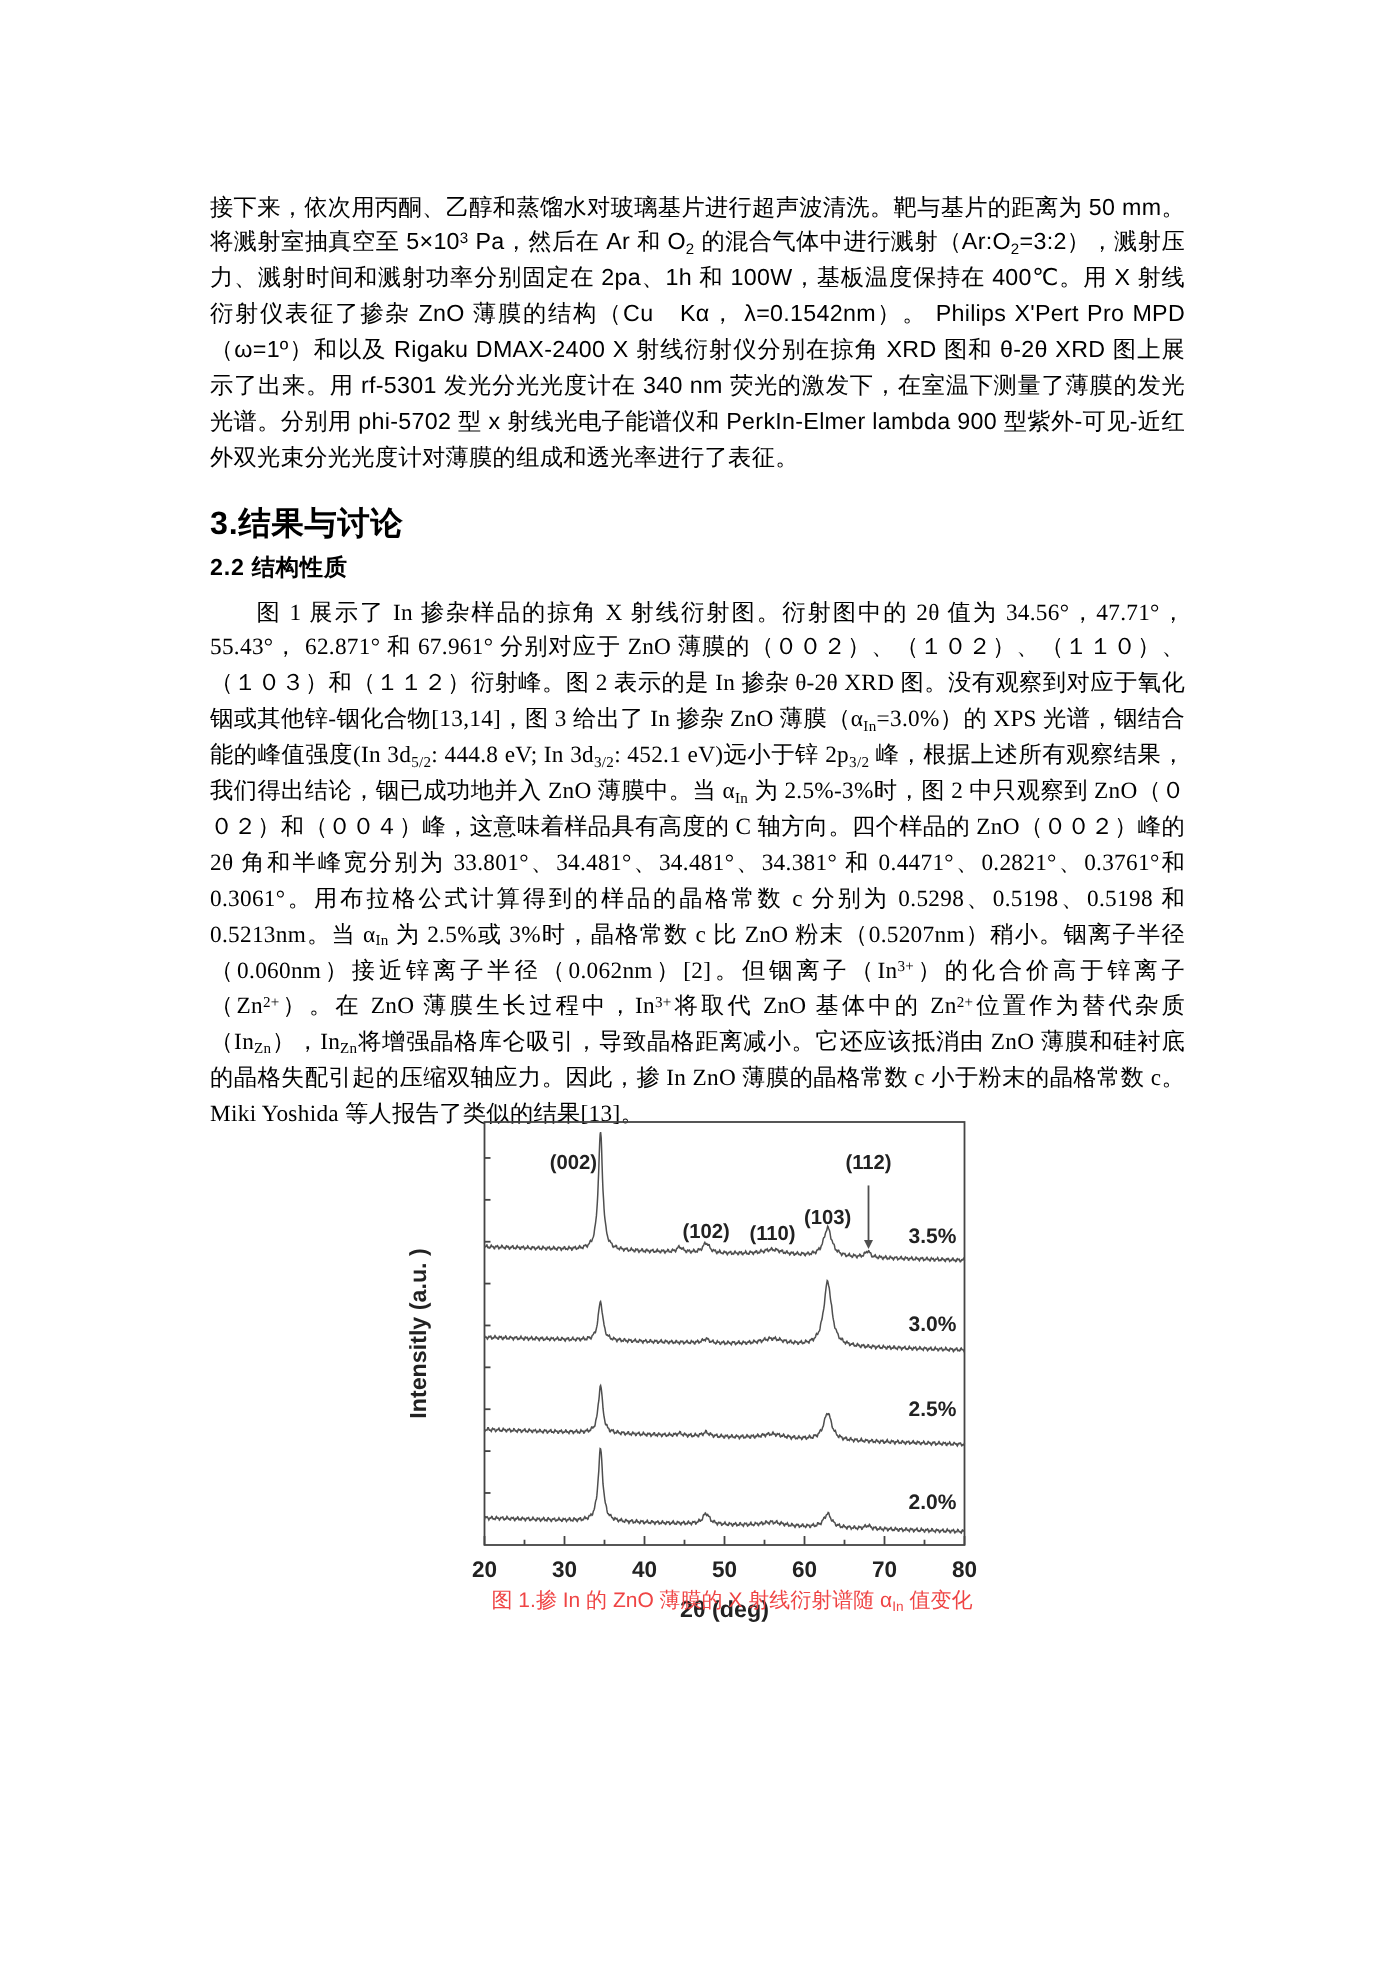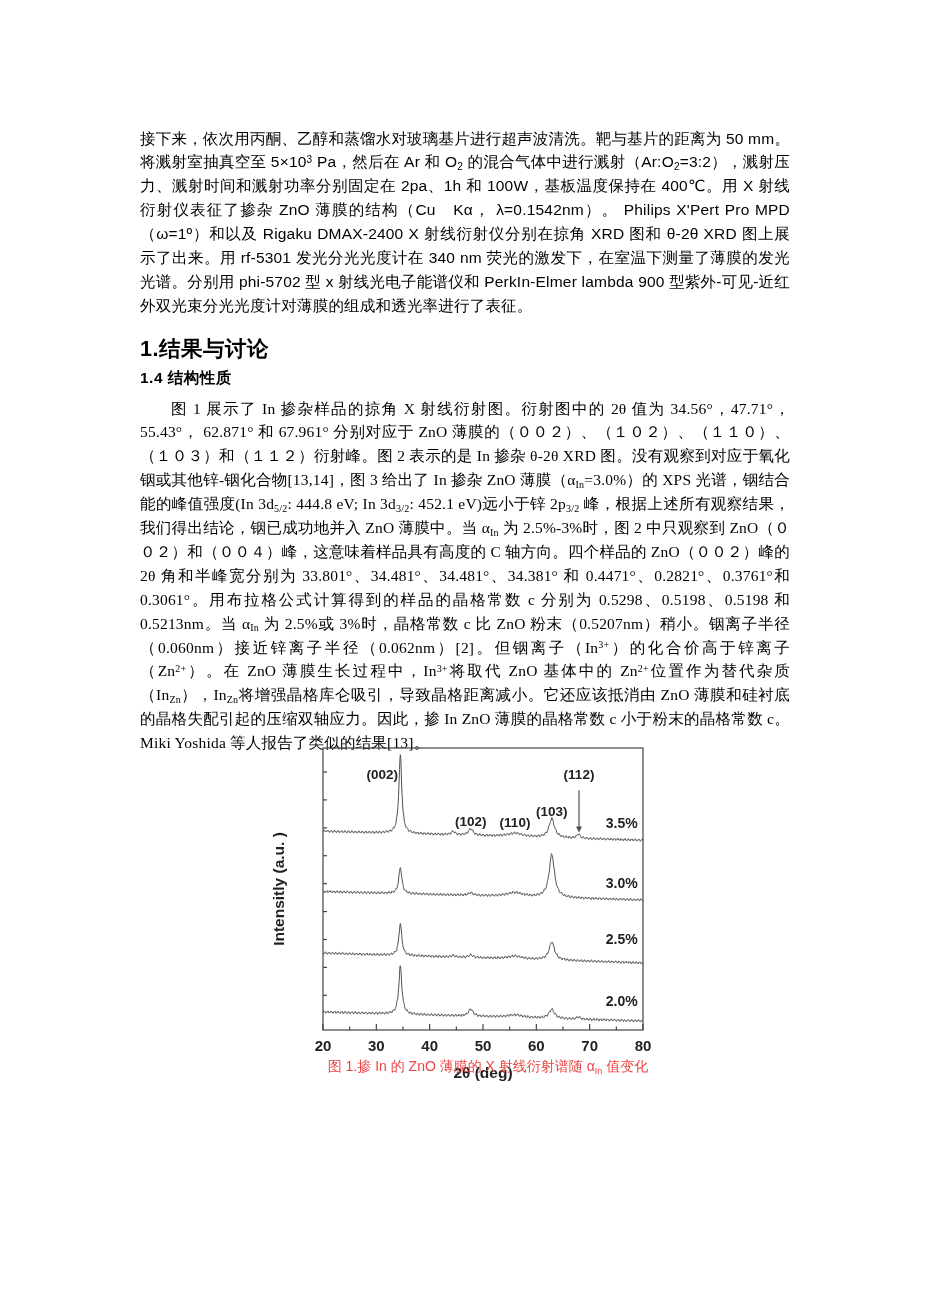--- a/index.html
+++ b/index.html
@@ -35,23 +35,23 @@
   svg text.serieslabel{font-size:14px;}
   svg text.axislabel{font-size:15.5px;}
 </style>
 </head>
 <body>
 
 <div class="page">
 
   <p class="para" id="intro-para">接下来，依次用丙酮、乙醇和蒸馏水对玻璃基片进行超声波清洗。靶与基片的距离为 50 mm。将溅射室抽真空至 5×10<sup>3</sup> Pa，然后在 Ar 和 O<sub>2</sub> 的混合气体中进行溅射（Ar:O<sub>2</sub>=3:2），溅射压力、溅射时间和溅射功率分别固定在 2pa、1h 和 100W，基板温度保持在 400℃。用 X 射线衍射仪表征了掺杂 ZnO 薄膜的结构（Cu　Kα， λ=0.1542nm）。 Philips X'Pert Pro MPD（ω=1º）和以及 Rigaku DMAX-2400 X 射线衍射仪分别在掠角 XRD 图和 θ-2θ XRD 图上展示了出来。用 rf-5301 发光分光光度计在 340 nm 荧光的激发下，在室温下测量了薄膜的发光光谱。分别用 phi-5702 型 x 射线光电子能谱仪和 PerkIn-Elmer lambda 900 型紫外-可见-近红外双光束分光光度计对薄膜的组成和透光率进行了表征。</p>
 
-  <h2 class="sec-heading">1.结果与讨论</h2>
+  <h2 class="sec-heading">3.结果与讨论</h2>
 
-  <h3 class="sub-heading">1.4 结构性质</h3>
+  <h3 class="sub-heading">2.2 结构性质</h3>
 
   <p class="para" id="body-para">图 1 展示了 In 掺杂样品的掠角 X 射线衍射图。衍射图中的 2θ 值为 34.56°，47.71°，55.43°， 62.871° 和 67.961° 分别对应于 ZnO 薄膜的（００２）、（１０２）、（１１０）、（１０３）和（１１２）衍射峰。图 2 表示的是 In 掺杂 θ-2θ XRD 图。没有观察到对应于氧化铟或其他锌-铟化合物[13,14]，图 3 给出了 In 掺杂 ZnO 薄膜（α<sub>In</sub>=3.0%）的 XPS 光谱，铟结合能的峰值强度(In 3d<sub>5/2</sub>: 444.8 eV; In 3d<sub>3/2</sub>: 452.1 eV)远小于锌 2p<sub>3/2</sub> 峰，根据上述所有观察结果，我们得出结论，铟已成功地并入 ZnO 薄膜中。当 α<sub>In</sub> 为 2.5%-3%时，图 2 中只观察到 ZnO（００２）和（００４）峰，这意味着样品具有高度的 C 轴方向。四个样品的 ZnO（００２）峰的 2θ 角和半峰宽分别为 33.801°、34.481°、34.481°、34.381° 和 0.4471°、0.2821°、0.3761°和 0.3061°。用布拉格公式计算得到的样品的晶格常数 c 分别为 0.5298、0.5198、0.5198 和 0.5213nm。当 α<sub>In</sub> 为 2.5%或 3%时，晶格常数 c 比 ZnO 粉末（0.5207nm）稍小。铟离子半径（0.060nm）接近锌离子半径（0.062nm）[2]。但铟离子（In<sup>3+</sup>）的化合价高于锌离子（Zn<sup>2+</sup>）。在 ZnO 薄膜生长过程中，In<sup>3+</sup>将取代 ZnO 基体中的 Zn<sup>2+</sup>位置作为替代杂质（In<sub>Zn</sub>），In<sub>Zn</sub>将增强晶格库仑吸引，导致晶格距离减小。它还应该抵消由 ZnO 薄膜和硅衬底的晶格失配引起的压缩双轴应力。因此，掺 In ZnO 薄膜的晶格常数 c 小于粉末的晶格常数 c。Miki Yoshida 等人报告了类似的结果[13]。</p>
 
   <svg class="figure-svg" width="440" height="352" viewBox="0 0 440 352">
       <rect x="55" y="10" width="320" height="282" fill="none" stroke="#444444" stroke-width="1.2"></rect>
       <line x1="55" y1="292" x2="55" y2="286" stroke="#444444" stroke-width="1.2"></line>
       <line x1="81.66666666666666" y1="292" x2="81.66666666666666" y2="288.5" stroke="#444444" stroke-width="1.2"></line>
       <line x1="108.33333333333333" y1="292" x2="108.33333333333333" y2="286" stroke="#444444" stroke-width="1.2"></line>
       <line x1="135" y1="292" x2="135" y2="288.5" stroke="#444444" stroke-width="1.2"></line>
       <line x1="161.66666666666666" y1="292" x2="161.66666666666666" y2="286" stroke="#444444" stroke-width="1.2"></line>

